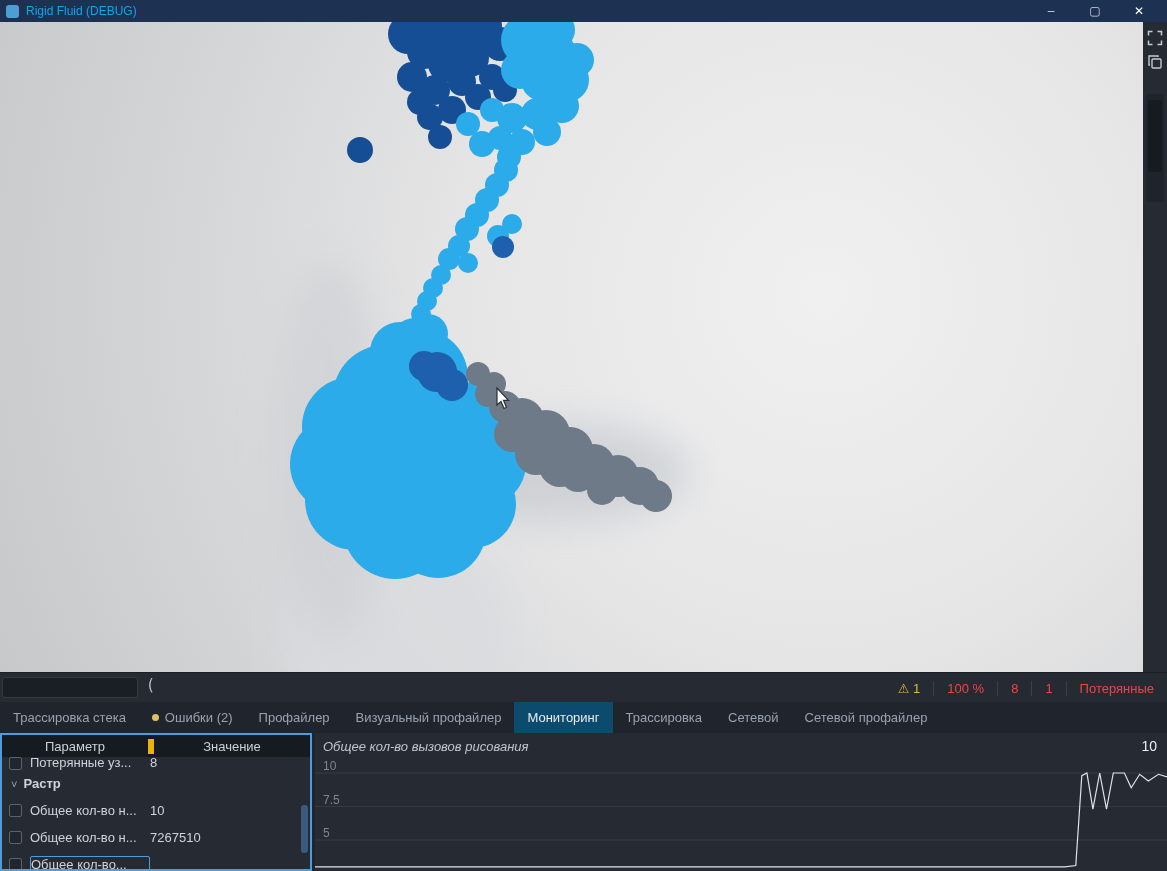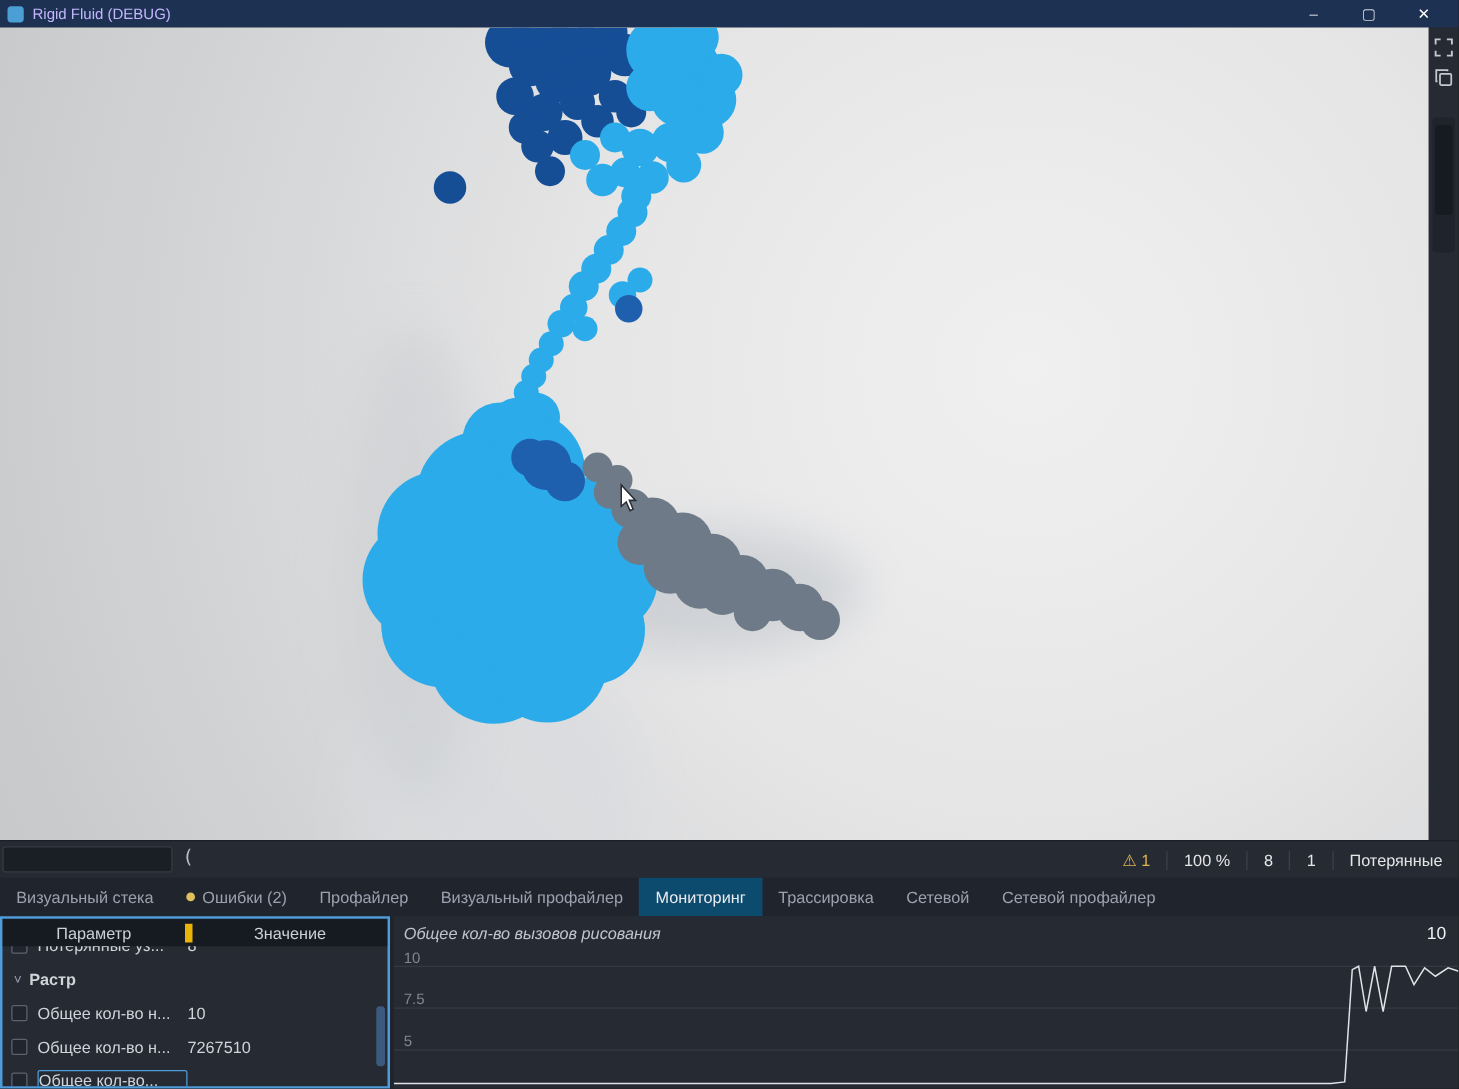--- a/index.html
+++ b/index.html
@@ -8,21 +8,21 @@
     position:relative; width:1167px; height:871px; overflow:hidden;
     background:#262b33; font-family:"Liberation Sans", sans-serif; color:#c7ccd4;
     font-size:13px;
   }
   
   .titlebar {
     position:absolute; left:0; top:0; width:100%; height:22px;
     background:#1d3253; display:flex; align-items:center; padding:0 6px;
   }
   .app-icon { width:13px; height:13px; border-radius:3px; background:#4b9fd5; margin-right:7px; flex:0 0 auto; }
-  .tb-title { color:#c4b5fd; font-size:12px; flex:1 1 auto; white-space:nowrap; }
+  .tb-title { color:#0ea5e9; font-size:12px; flex:1 1 auto; white-space:nowrap; }
   .tb-btn { width:44px; height:22px; display:flex; align-items:center; justify-content:center;
     color:#cfd5dd; font-size:12px; cursor:default; }
   .tb-btn.close { color:#ffffff; }
   
   .viewport {
     position:absolute; left:0; top:22px; width:1143px; height:650px;
     background:radial-gradient(circle at 72% 42%, #f0f0f0 0%, #e6e6e7 38%, #d5d6d7 70%, #c6c8ca 100%);
     overflow:hidden;
   }
   .viewport svg { position:absolute; left:0; top:0; }
@@ -34,21 +34,21 @@
   .strip-thumb { position:absolute; left:2px; top:6px; width:14px; height:72px; background:#161a21; border-radius:3px; }
   
   .statusbar {
     position:absolute; left:0; top:672px; width:100%; height:30px; background:#262b33;
     border-top:1px solid #1b1f26; display:flex; align-items:center;
   }
   .sb-box { position:absolute; left:2px; top:4px; width:136px; height:21px;
     background:#1a1e25; border:1px solid #343a45; border-radius:3px; }
   .sb-paren { position:absolute; left:146px; top:3px; color:#b8bec8; font-family:"DejaVu Sans Mono", monospace; font-size:15px; }
   .sb-right { position:absolute; right:0; top:0; height:30px; display:flex; align-items:center; }
-  .sb-seg { padding:0 13px; color:#e5e5e5; white-space:nowrap; }
+  .sb-seg { padding:0 13px; color:#ef4444; white-space:nowrap; }
   .sb-seg.warn { color:#dcb54e; }
   .sb-sep { width:1px; height:15px; background:#3a414d; }
   
   .tabbar {
     position:absolute; left:0; top:702px; width:100%; height:31px; background:#20252d;
     display:flex; align-items:stretch; overflow:hidden;
   }
   .tab { display:flex; align-items:center; padding:0 13px; color:#9aa2af; white-space:nowrap; cursor:default; }
   .tab.active { background:#0c4a6e; color:#e9ebef; }
   .dot { width:7px; height:7px; border-radius:50%; background:#e0c05e; margin-right:6px; }
@@ -57,21 +57,21 @@
   .lpanel {
     position:absolute; left:0; top:0; width:312px; height:138px;
     background:#262b33; border:2px solid #4e9cd9; overflow:hidden;
   }
   .thead { display:flex; height:22px; background:#161a21; align-items:center; }
   .th { text-align:center; color:#ccd0d8; }
   .th.param { width:152px; border-right:6px solid #eab308; }
   .th.value { flex:1; }
   .tbody { position:relative; height:112px; overflow:hidden; }
   .trow { height:27px; display:flex; align-items:center; padding-left:7px; }
-  .trow.clipped { margin-top:-14px; }
+  .trow.clipped { margin-top:-14px;align-items:flex-end; }
   .checkbox { width:13px; height:13px; border:1px solid #5c6370; background:#21252e; border-radius:2px; margin-right:8px; flex:0 0 auto; }
   .rname { width:120px; white-space:nowrap; overflow:hidden; color:#cfd3da; }
   .rval { color:#cfd3da; white-space:nowrap; }
   .trow.cat { font-weight:bold; color:#e8eaee; }
   .cat-arrow { color:#9aa2af; margin:0 6px 0 2px; font-size:11px; font-weight:normal; }
   .trow.partial .rname { border:1px solid #4e9cd9; border-radius:2px; }
   .lscroll { position:absolute; right:2px; top:70px; width:7px; height:48px; background:#3c5a7d; border-radius:3px; }
   .rpanel { position:absolute; left:315px; top:0; width:852px; height:138px; background:#262b33; overflow:hidden; }
   .gtitle { position:absolute; left:8px; top:6px; color:#c0c5cd;font-style:italic; }
   .gval { position:absolute; right:10px; top:5px; color:#eceff3; font-size:14px; }
@@ -238,21 +238,21 @@
       <div class="sb-seg">8</div>
       <div class="sb-sep"></div>
       <div class="sb-seg">1</div>
       <div class="sb-sep"></div>
       <div class="sb-seg">Потерянные</div>
     </div>
   </div>
 
   <div class="tabbar">
       <div class="tab">
-        <span>Визуальный стека</span>
+        <span>Трассировка стека</span>
       </div>
       <div class="tab">
         <span class="dot"></span>
         <span>Ошибки (2)</span>
       </div>
       <div class="tab">
         <span>Профайлер</span>
       </div>
       <div class="tab">
         <span>Визуальный профайлер</span>

